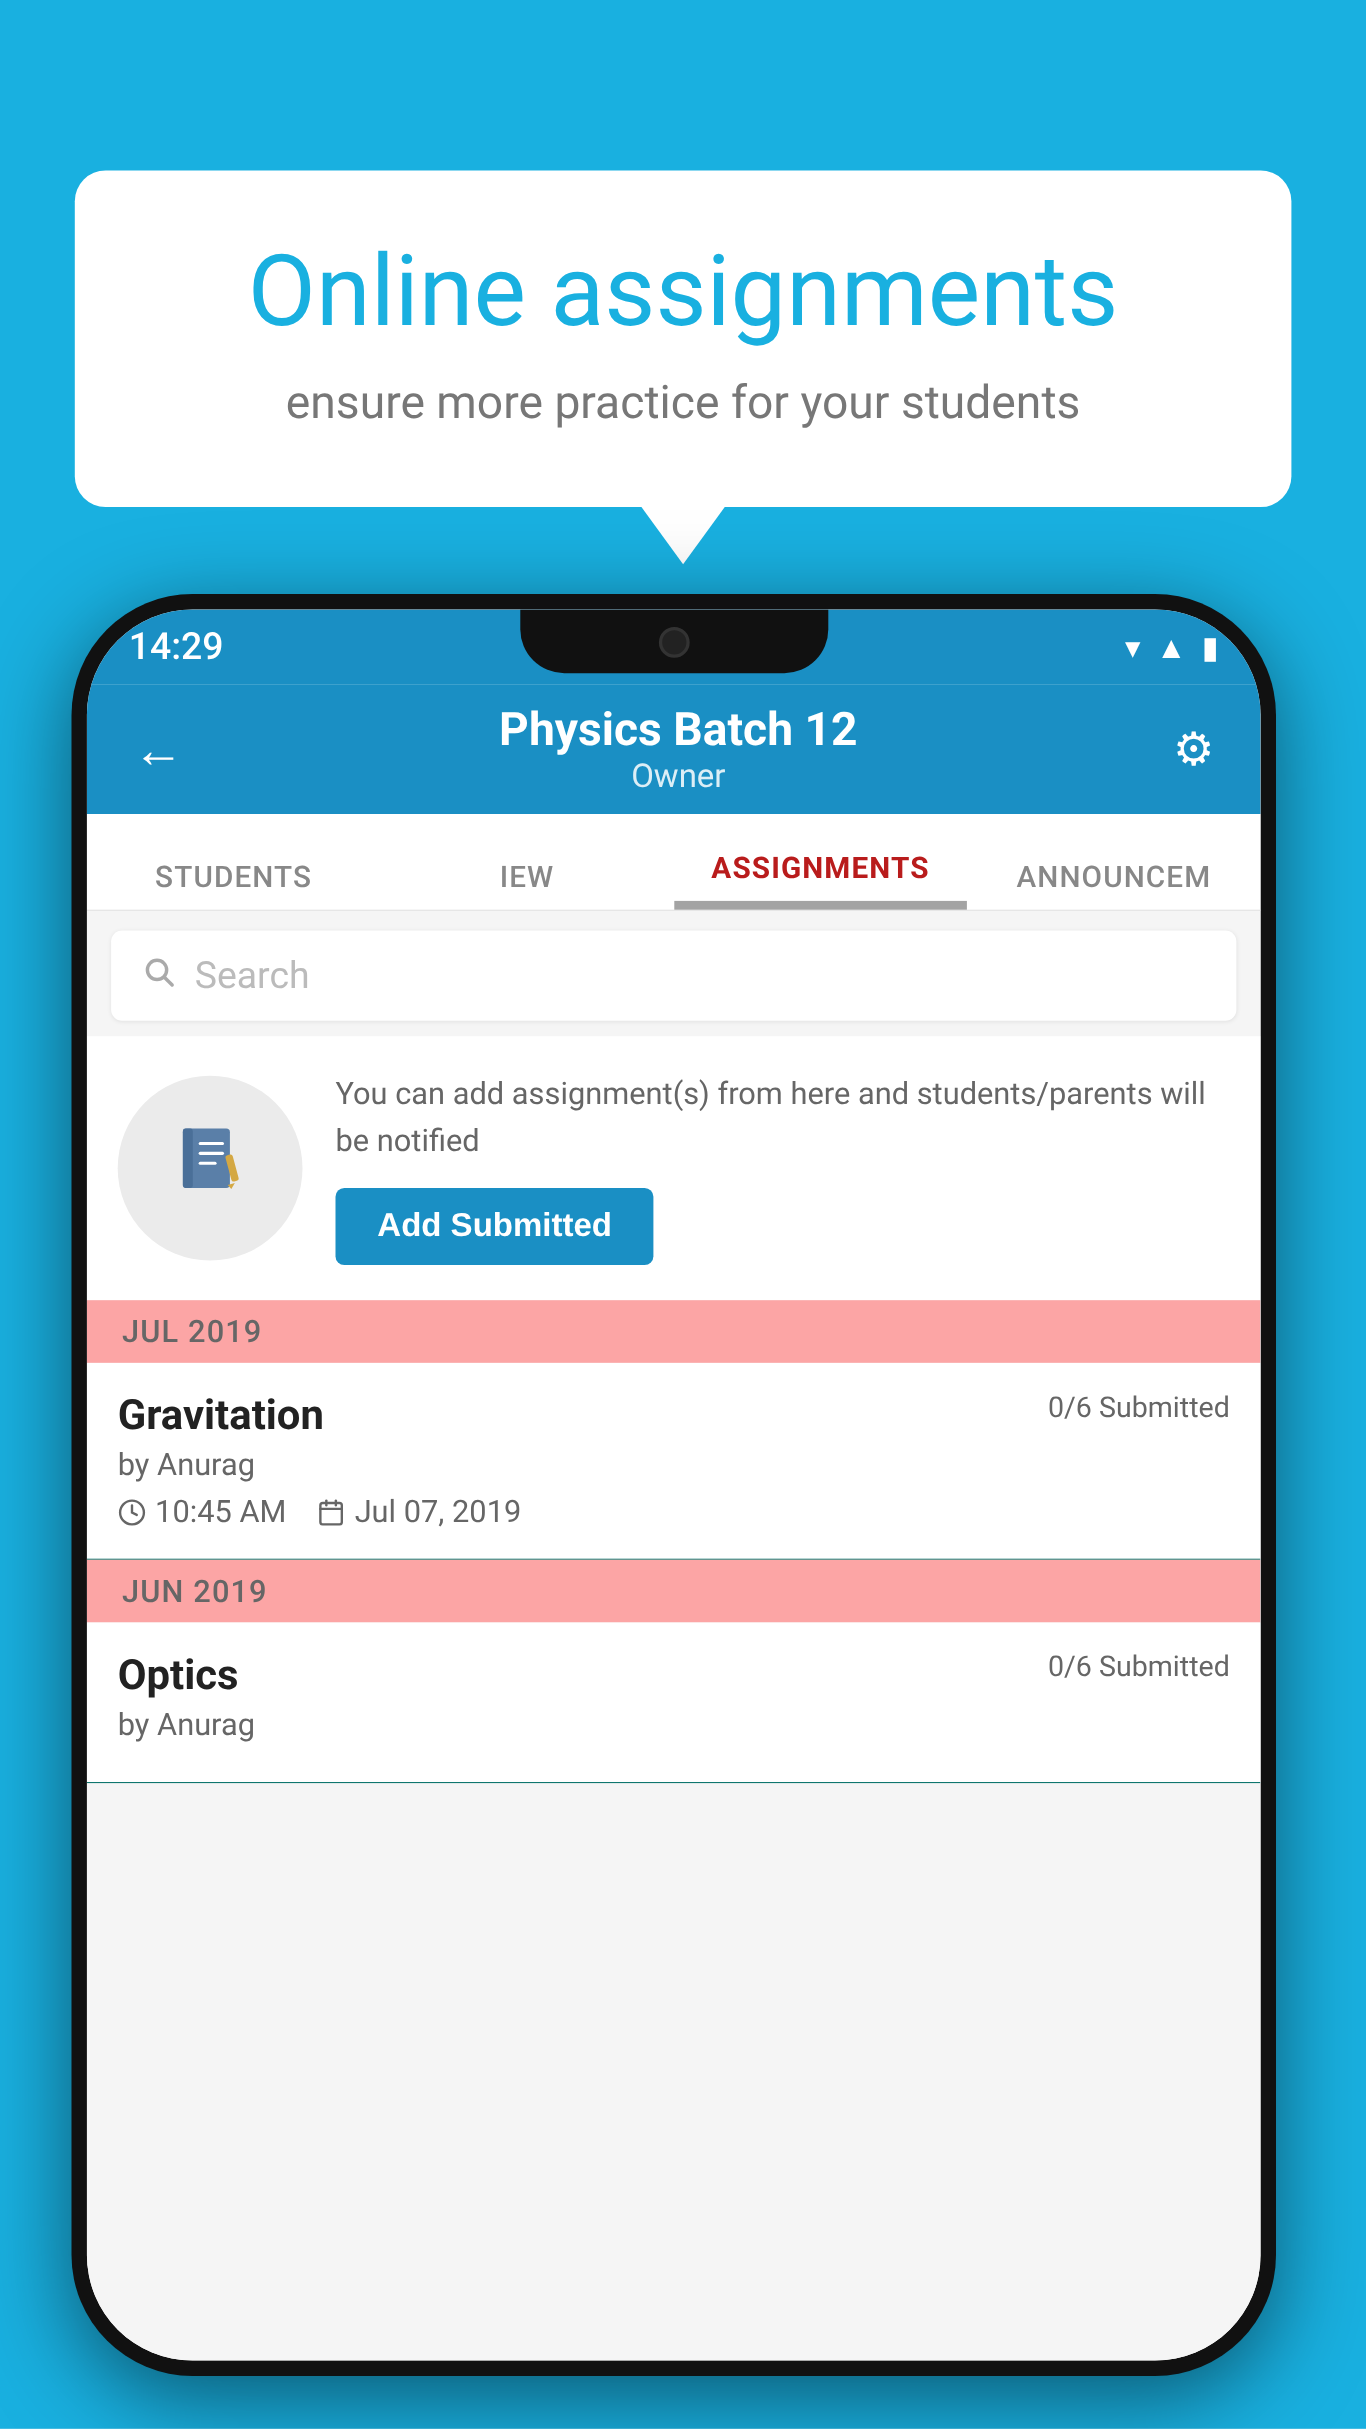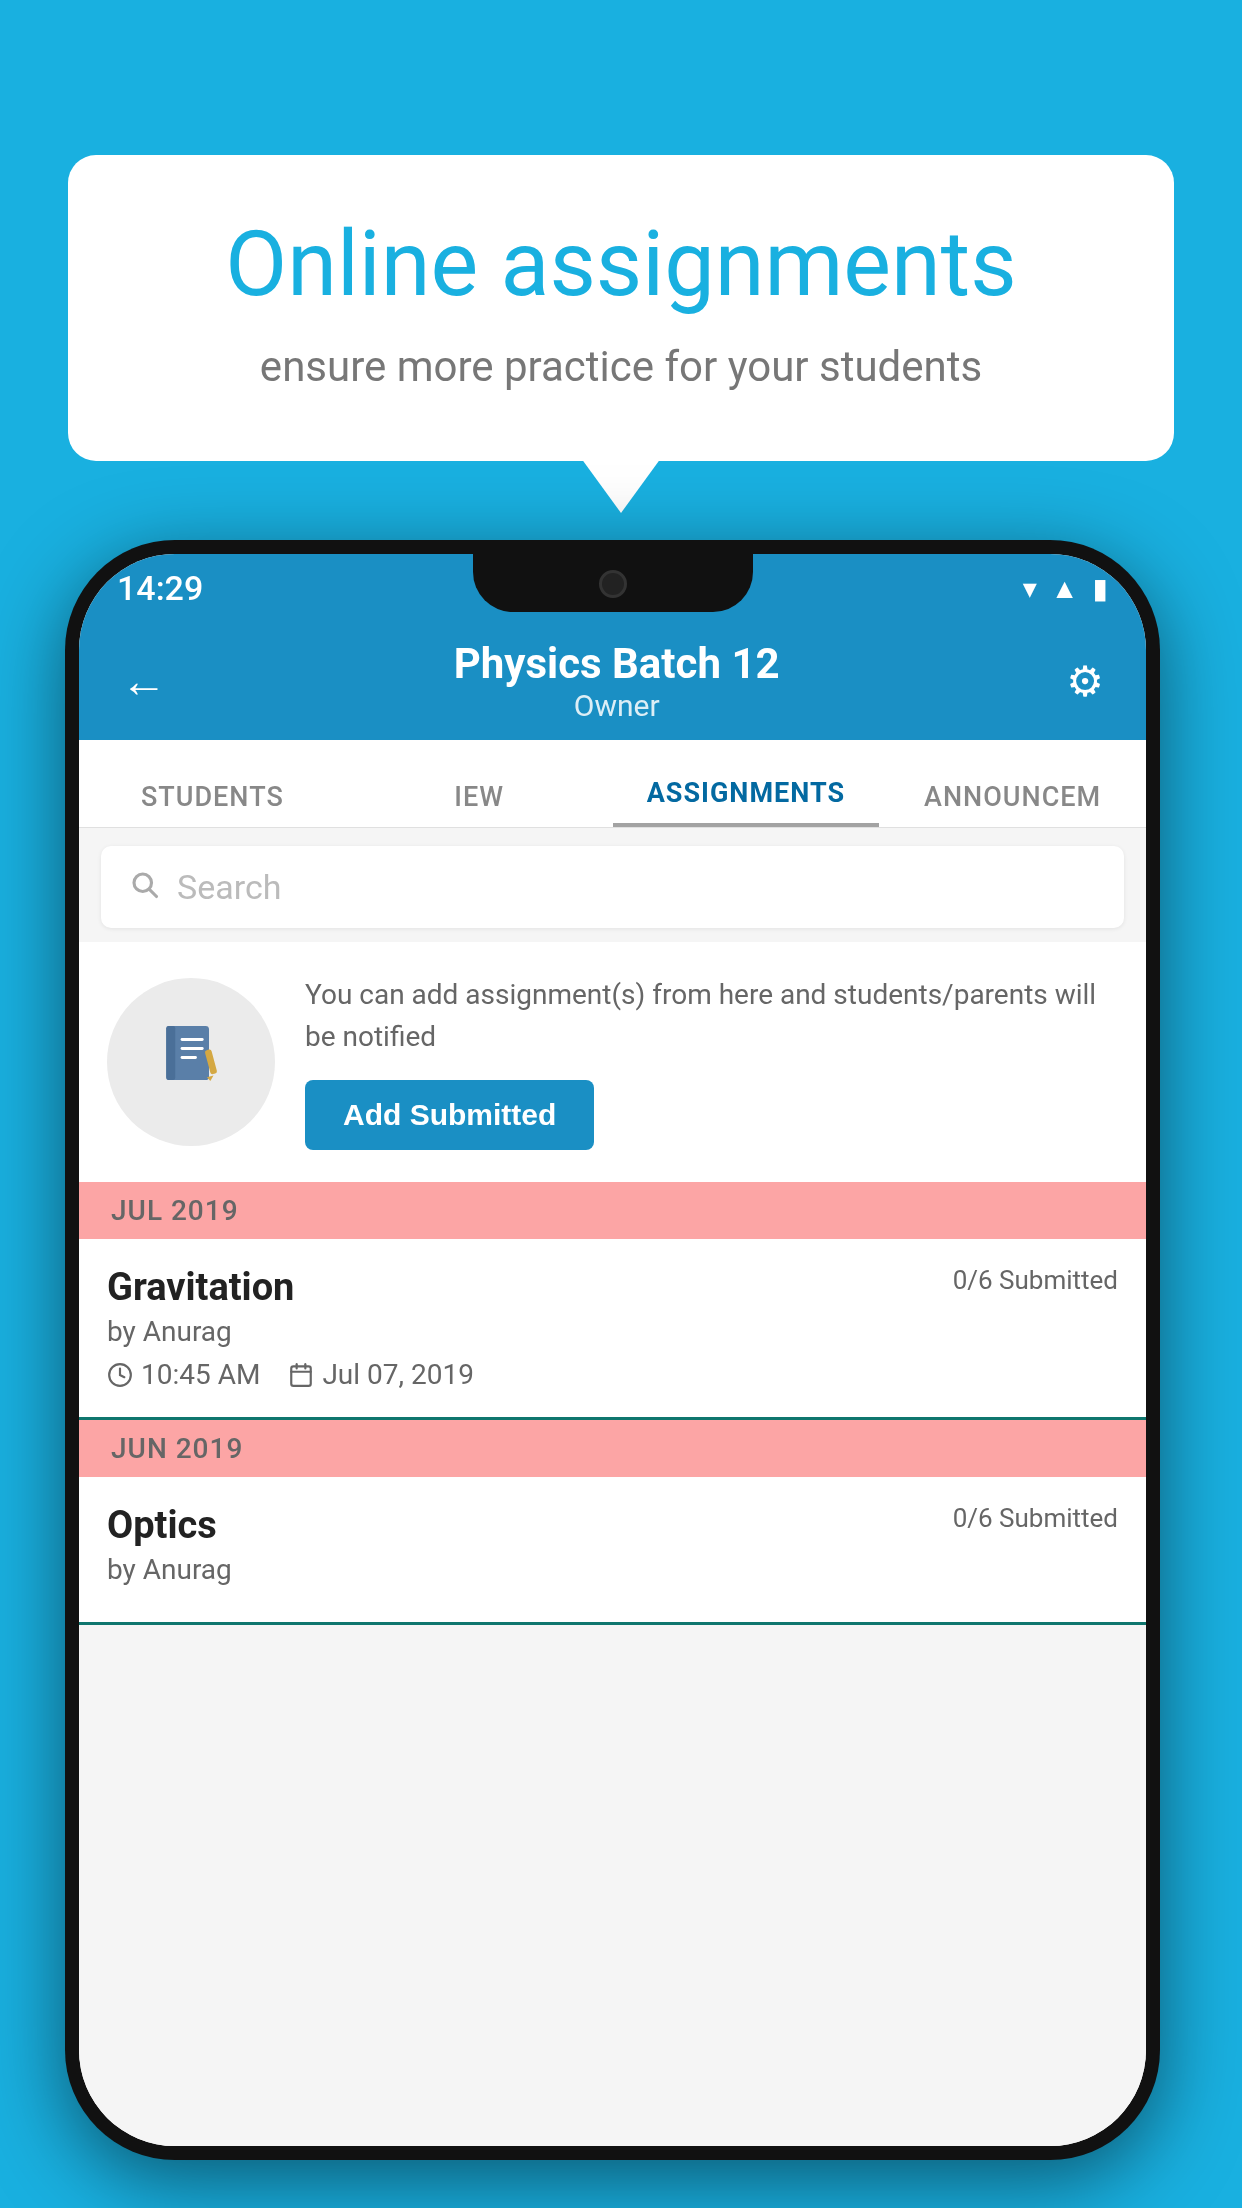--- a/index.html
+++ b/index.html
@@ -172,22 +172,22 @@
       padding-bottom: 14px;
       font-size: 27px;
       color: #888;
       font-weight: 500;
       letter-spacing: 1px;
       cursor: pointer;
       white-space: nowrap;
       overflow: hidden;
     }
     .tab.active {
-      color: #0369a1;
-      border-bottom: 4px solid #a3a3a3;
+      color: #b91c1c;
+      border-bottom: 8px solid #a3a3a3;
       font-weight: 700;
     }
 
     
     .screen-content {
       position: absolute;
       top: 274px;
       left: 0;
       right: 0;
       bottom: 0;
@@ -265,21 +265,21 @@
       font-size: 28px;
       color: #666;
       font-weight: 500;
       letter-spacing: 1px;
     }
 
     
     .assignment-item {
       background: #fff;
       padding: 26px 28px;
-      border-bottom: 3px solid #0f766e;
+      border-bottom: 1px solid #0f766e;
     }
     .assignment-item-top {
       display: flex;
       justify-content: space-between;
       align-items: flex-start;
       margin-bottom: 6px;
     }
     .assignment-title {
       font-size: 38px;
       font-weight: 700;

